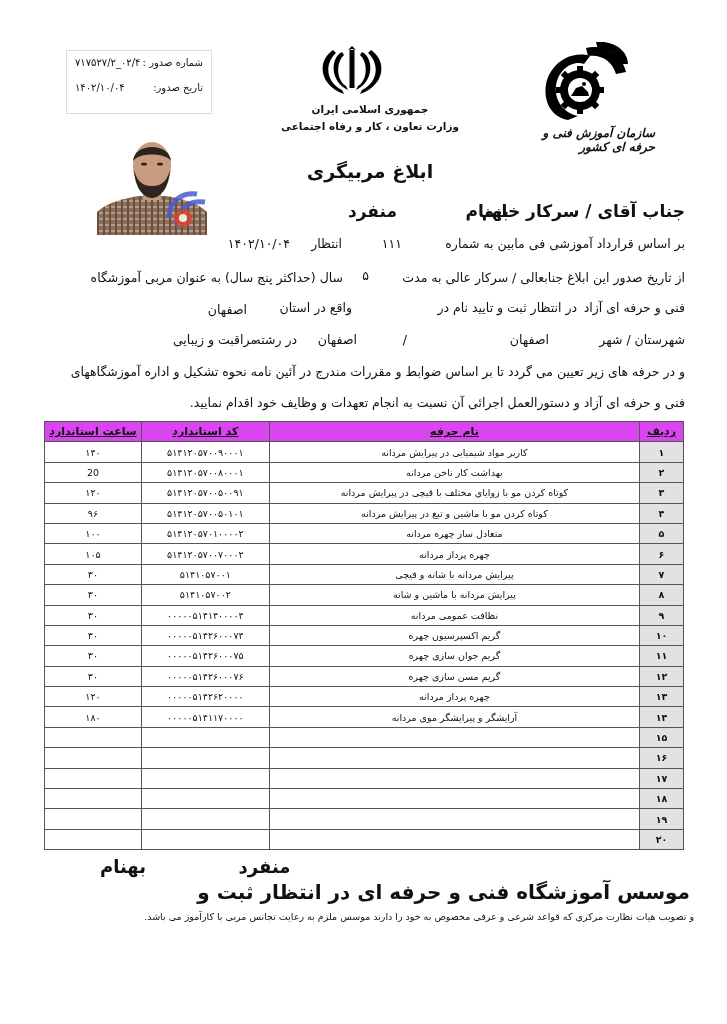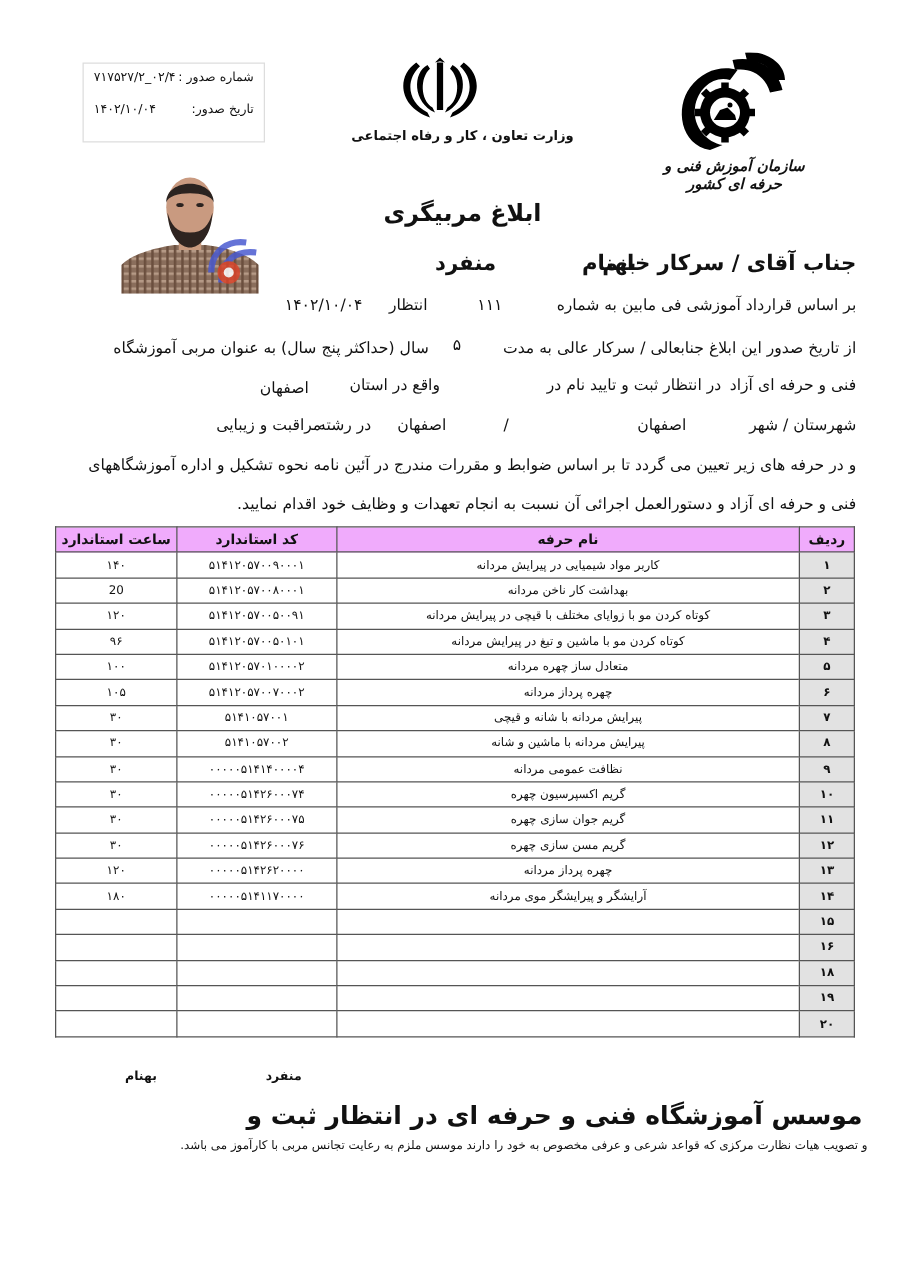--- a/index.html
+++ b/index.html
@@ -12,40 +12,40 @@
     #issue-box .row { display: flex; justify-content: space-between; white-space: nowrap; margin-bottom: 14px; }
     #issue-box .row:last-child { margin-bottom: 0; }
 
     
     #emblem { left: 318px; top: 42px; width: 68px; height: 56px; }
     #gov-text { left: 280px; top: 101px; width: 180px; text-align: center; font-size: 10.5px; font-weight: bold; line-height: 17px; }
     #doc-title { left: 280px; top: 160px; width: 180px; text-align: center; font-size: 19px; font-weight: bold; }
 
     
     #org-logo { left: 538px; top: 42px; width: 90px; height: 82px; }
-    #org-name { left: 520px; top: 126px; width: 135px; text-align: center; font-family: "DejaVu Serif", serif; font-size: 12px; font-weight: bold; font-style: italic; }
+    #org-name { left: 520px; top: 126px; width: 135px; font-family: "DejaVu Serif", serif; font-size: 12px; font-weight: bold; font-style: italic; }
 
     
     #photo { left: 97px; top: 128px; width: 110px; height: 107px; overflow: hidden; }
 
     
     .line { font-size: 12.5px; white-space: nowrap; }
     .bold-line { font-size: 17px; font-weight: bold; white-space: nowrap; }
 
     
     #trade-table { left: 44px; top: 421px; width: 640px; border-collapse: collapse; direction: rtl; font-size: 9.5px; }
     #trade-table th, #trade-table td { border: 1px solid #555; height: 20.4px; text-align: center; padding: 0 4px; }
-    #trade-table th { font-weight: bold; font-size: 11px; background: #f0abfc; }
+    #trade-table th { font-weight: bold; font-size: 11px; background: #d946ef; text-decoration: underline; }
     #trade-table td.rownum { background: #e2e2e2; font-weight: bold; width: 44px; }
     #trade-table th.rownum-h { width: 44px; }
     #trade-table .col-name { width: 371px; }
     #trade-table .col-code { width: 128px; }
     #trade-table .col-hours { width: 97px; }
 
-    #sig-name { left: 100px; top: 856px; font-size: 10px; font-weight: bold; white-space: nowrap; text-align: right; }
+    #sig-name { left: 100px; top: 856px; font-size: 18px; font-weight: bold; white-space: nowrap; text-align: right; }
     #sig-title { left: 60px; top: 880px; width: 630px; text-align: right; font-size: 20px; font-weight: bold; }
     #note { left: 44px; top: 908px; width: 650px; font-size: 9.5px; line-height: 18px; text-align: right; }
     #note .inline-bold { font-size: 15px; font-weight: bold; }
   </style>
 </head>
 <body>
 
 <div id="issue-box" class="abs">
   <div class="row">
     <span>شماره صدور :</span>
@@ -60,20 +60,21 @@
 <svg id="emblem" class="abs" viewBox="0 0 68 56">
   <path d="M34 4 L30 8 L34 7 L38 8 Z" fill="#000"></path>
   <rect x="31.5" y="8" width="5" height="38" fill="#000"></rect>
   <path d="M24 10 C12 16 12 40 30 48 L28 44 C18 38 18 20 26 13 Z" fill="#000"></path>
   <path d="M44 10 C56 16 56 40 38 48 L40 44 C50 38 50 20 42 13 Z" fill="#000"></path>
   <path d="M15 8 C-2 20 2 44 26 52 L24 48 C8 40 6 22 18 11 Z" fill="#000"></path>
   <path d="M53 8 C70 20 66 44 42 52 L44 48 C60 40 62 22 50 11 Z" fill="#000"></path>
 </svg>
 
 <div id="gov-text" class="abs">
+  <div>جمهوری اسلامی ایران</div>
   <div>وزارت تعاون ، کار و رفاه اجتماعی</div>
 </div>
 
 <div id="doc-title" class="abs">ابلاغ مربیگری</div>
 
 <svg id="org-logo" class="abs" viewBox="0 0 90 82">
   <path d="M30 78 C6 74 2 44 14 28 C24 14 40 10 52 14 L46 22 C34 18 20 28 18 44 C16 60 28 72 40 74 Z" fill="#000"></path>
   <path d="M48 6 C66 2 84 12 88 30 L78 32 C74 18 62 12 50 14 Z" fill="#000"></path>
   <path d="M58 0 C74 -2 90 8 90 22 L82 22 C80 12 70 6 60 8 Z" fill="#000"></path>
   <circle cx="42" cy="48" r="20" fill="#000"></circle>
@@ -245,20 +246,26 @@
         <td></td>
         <td></td>
       </tr>
       <tr>
         <td class="rownum">۱۶</td>
         <td></td>
         <td></td>
         <td></td>
       </tr>
       <tr>
+        <td class="rownum">۱۷</td>
+        <td></td>
+        <td></td>
+        <td></td>
+      </tr>
+      <tr>
         <td class="rownum">۱۸</td>
         <td></td>
         <td></td>
         <td></td>
       </tr>
       <tr>
         <td class="rownum">۱۹</td>
         <td></td>
         <td></td>
         <td></td>

